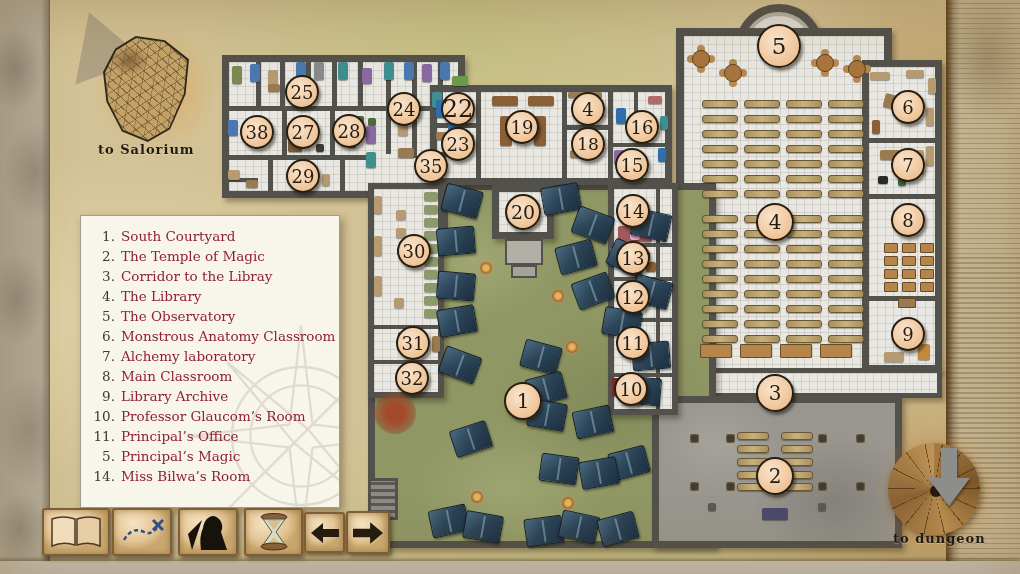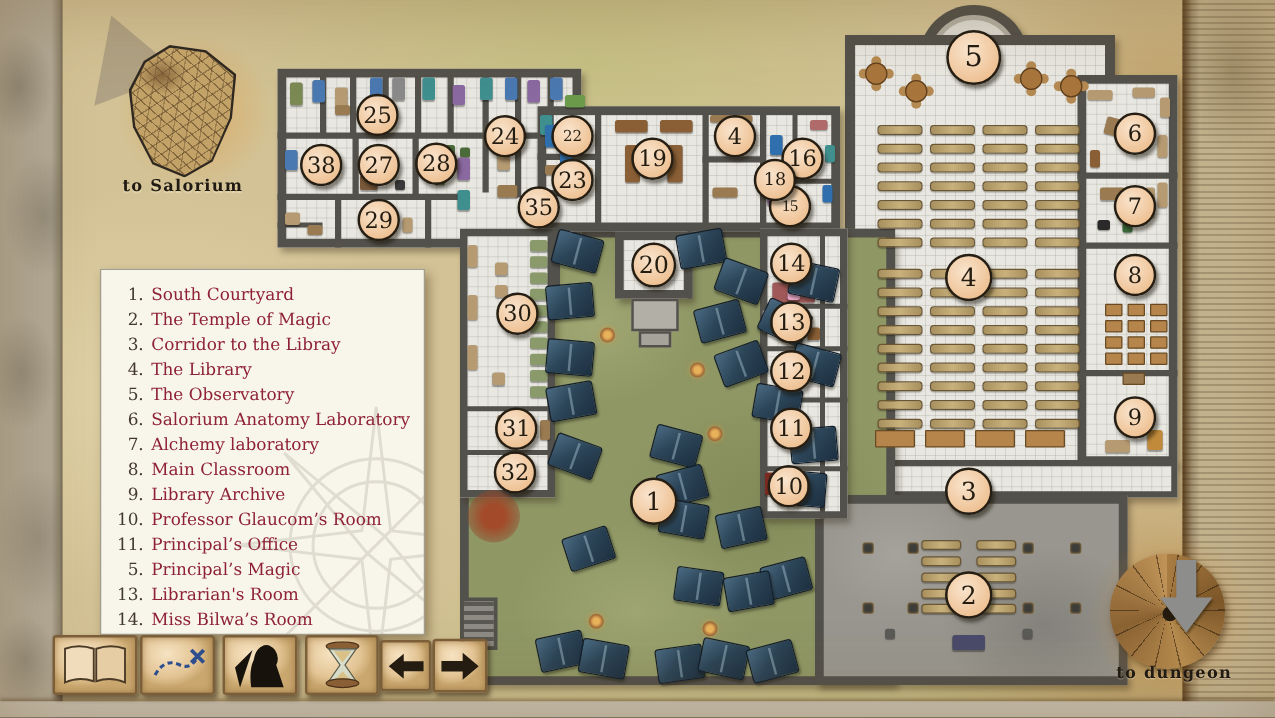--- a/index.html
+++ b/index.html
@@ -454,28 +454,28 @@
         <div class="marker" style="left: 757px; top: 24px; width: 40px; height: 40px; font-size: 23px;">5</div>
         <div class="marker" style="left: 891px; top: 90px; width: 30px; height: 30px; font-size: 18px;">6</div>
         <div class="marker" style="left: 891px; top: 148px; width: 30px; height: 30px; font-size: 18px;">7</div>
         <div class="marker" style="left: 891px; top: 203px; width: 30px; height: 30px; font-size: 18px;">8</div>
         <div class="marker" style="left: 891px; top: 317px; width: 30px; height: 30px; font-size: 18px;">9</div>
         <div class="marker" style="left: 614px; top: 372px; width: 30px; height: 30px; font-size: 18px;">10</div>
         <div class="marker" style="left: 616px; top: 326px; width: 30px; height: 30px; font-size: 18px;">11</div>
         <div class="marker" style="left: 616px; top: 280px; width: 30px; height: 30px; font-size: 18px;">12</div>
         <div class="marker" style="left: 616px; top: 241px; width: 30px; height: 30px; font-size: 18px;">13</div>
         <div class="marker" style="left: 616px; top: 194px; width: 30px; height: 30px; font-size: 18px;">14</div>
-        <div class="marker" style="left: 615px; top: 148px; width: 30px; height: 30px; font-size: 13px; font-family: Liberation Serif, serif;">15</div>
+        <div class="marker" style="left: 615px; top: 148px; width: 30px; height: 30px; font-size: 18px;">15</div>
         <div class="marker" style="left: 625px; top: 110px; width: 30px; height: 30px; font-size: 18px;">16</div>
         <div class="marker" style="left: 571px; top: 92px; width: 30px; height: 30px; font-size: 18px;">4</div>
-        <div class="marker" style="left: 603px; top: 127px; width: 30px; height: 30px; font-size: 14px;">18</div>
+        <div class="marker" style="left: 571px; top: 127px; width: 30px; height: 30px; font-size: 17px;">18</div>
         <div class="marker" style="left: 505px; top: 110px; width: 30px; height: 30px; font-size: 18px;">19</div>
         <div class="marker" style="left: 505px; top: 194px; width: 32px; height: 32px; font-size: 19px;">20</div>
         <div class="marker" style="left: 414px; top: 149px; width: 30px; height: 30px; font-size: 18px;">35</div>
-        <div class="marker" style="left: 441px; top: 92px; width: 30px; height: 30px; font-size: 12px;">22</div>
+        <div class="marker" style="left: 441px; top: 92px; width: 30px; height: 30px; font-size: 24px;">22</div>
         <div class="marker" style="left: 441px; top: 127px; width: 30px; height: 30px; font-size: 18px;">23</div>
         <div class="marker" style="left: 387px; top: 92px; width: 30px; height: 30px; font-size: 18px;">24</div>
         <div class="marker" style="left: 285px; top: 75px; width: 30px; height: 30px; font-size: 18px;">25</div>
         <div class="marker" style="left: 240px; top: 115px; width: 30px; height: 30px; font-size: 18px;">38</div>
         <div class="marker" style="left: 286px; top: 115px; width: 30px; height: 30px; font-size: 18px;">27</div>
         <div class="marker" style="left: 332px; top: 114px; width: 30px; height: 30px; font-size: 18px;">28</div>
         <div class="marker" style="left: 286px; top: 159px; width: 30px; height: 30px; font-size: 18px;">29</div>
         <div class="marker" style="left: 397px; top: 234px; width: 30px; height: 30px; font-size: 18px;">30</div>
         <div class="marker" style="left: 396px; top: 326px; width: 30px; height: 30px; font-size: 18px;">31</div>
         <div class="marker" style="left: 395px; top: 361px; width: 30px; height: 30px; font-size: 18px;">32</div>
@@ -522,21 +522,21 @@
         <li>
           <span class="num">4.</span>
           <span class="lab">The Library</span>
         </li>
         <li>
           <span class="num">5.</span>
           <span class="lab">The Observatory</span>
         </li>
         <li>
           <span class="num">6.</span>
-          <span class="lab">Salorium Anatomy Laboratory</span>
+          <span class="lab">Monstrous Anatomy Classroom</span>
         </li>
         <li>
           <span class="num">7.</span>
           <span class="lab">Alchemy laboratory</span>
         </li>
         <li>
           <span class="num">8.</span>
           <span class="lab">Main Classroom</span>
         </li>
         <li>
@@ -547,24 +547,20 @@
           <span class="num">10.</span>
           <span class="lab">Professor Glaucom’s Room</span>
         </li>
         <li>
           <span class="num">11.</span>
           <span class="lab">Principal’s Office</span>
         </li>
         <li>
           <span class="num">5.</span>
           <span class="lab">Principal’s Magic</span>
-        </li>
-        <li>
-          <span class="num">13.</span>
-          <span class="lab">Librarian's Room</span>
         </li>
         <li>
           <span class="num">14.</span>
           <span class="lab">Miss Bilwa’s Room</span>
         </li>
       </ol>
   </div>
 
   <div class="toolbar">
     <div class="tb-btn" style="left:42px;top:508px;width:64px;height:44px;">

